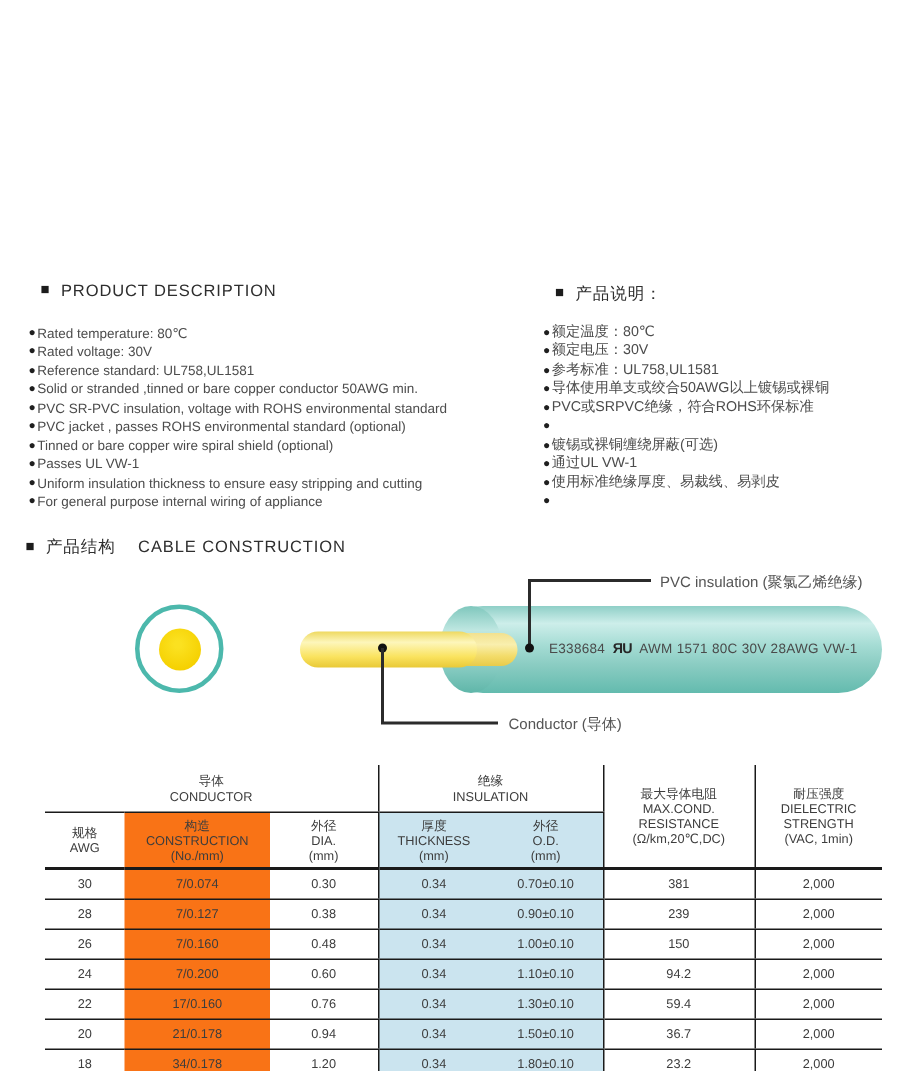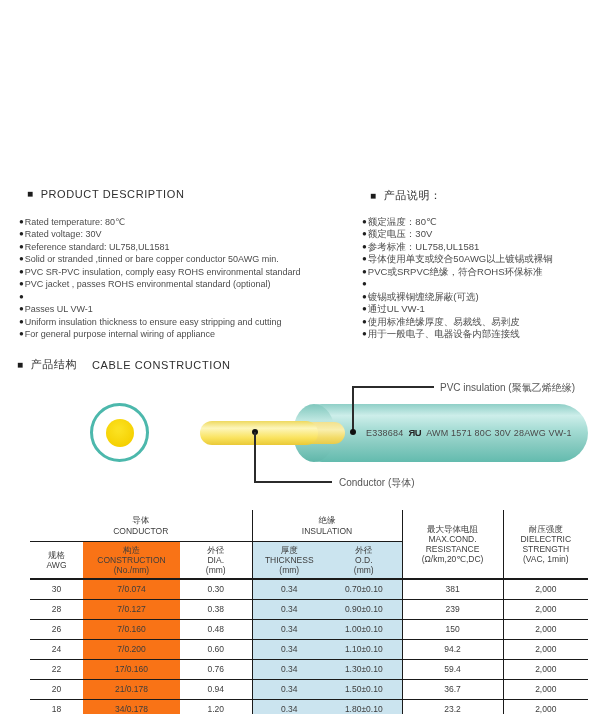--- a/index.html
+++ b/index.html
@@ -84,28 +84,29 @@
   <div class="d-item">
       <span class="blt">●</span>
       <span>Reference standard: UL758,UL1581</span>
     </div>
   <div class="d-item">
       <span class="blt">●</span>
       <span>Solid or stranded ,tinned or bare copper conductor 50AWG min.</span>
     </div>
   <div class="d-item">
       <span class="blt">●</span>
-      <span>PVC SR-PVC insulation, comply easy ROHS environmental standard</span>
+      <span>PVC SR-PVC insulation, voltage with ROHS environmental standard</span>
     </div>
   <div class="d-item">
       <span class="blt">●</span>
       <span>PVC jacket , passes ROHS environmental standard (optional)</span>
     </div>
   <div class="d-item">
       <span class="blt">●</span>
+      <span>Tinned or bare copper wire spiral shield (optional)</span>
     </div>
   <div class="d-item">
       <span class="blt">●</span>
       <span>Passes UL VW-1</span>
     </div>
   <div class="d-item">
       <span class="blt">●</span>
       <span>Uniform insulation thickness to ensure easy stripping and cutting</span>
     </div>
   <div class="d-item">
@@ -150,21 +151,20 @@
   <div class="d-item">
       <span class="blt">●</span>
       <span>通过UL VW-1</span>
     </div>
   <div class="d-item">
       <span class="blt">●</span>
       <span>使用标准绝缘厚度、易裁线、易剥皮</span>
     </div>
   <div class="d-item">
       <span class="blt">●</span>
-      <span>用于一般电子、电器设备内部连接线</span>
     </div>
 </div>
 
 <div class="sec-head" style="left:17px; top:357px;">
   <span class="sq">■</span>
   <span>产品结构</span>
   <span class="t2">CABLE CONSTRUCTION</span>
 </div>
 
 <div>

